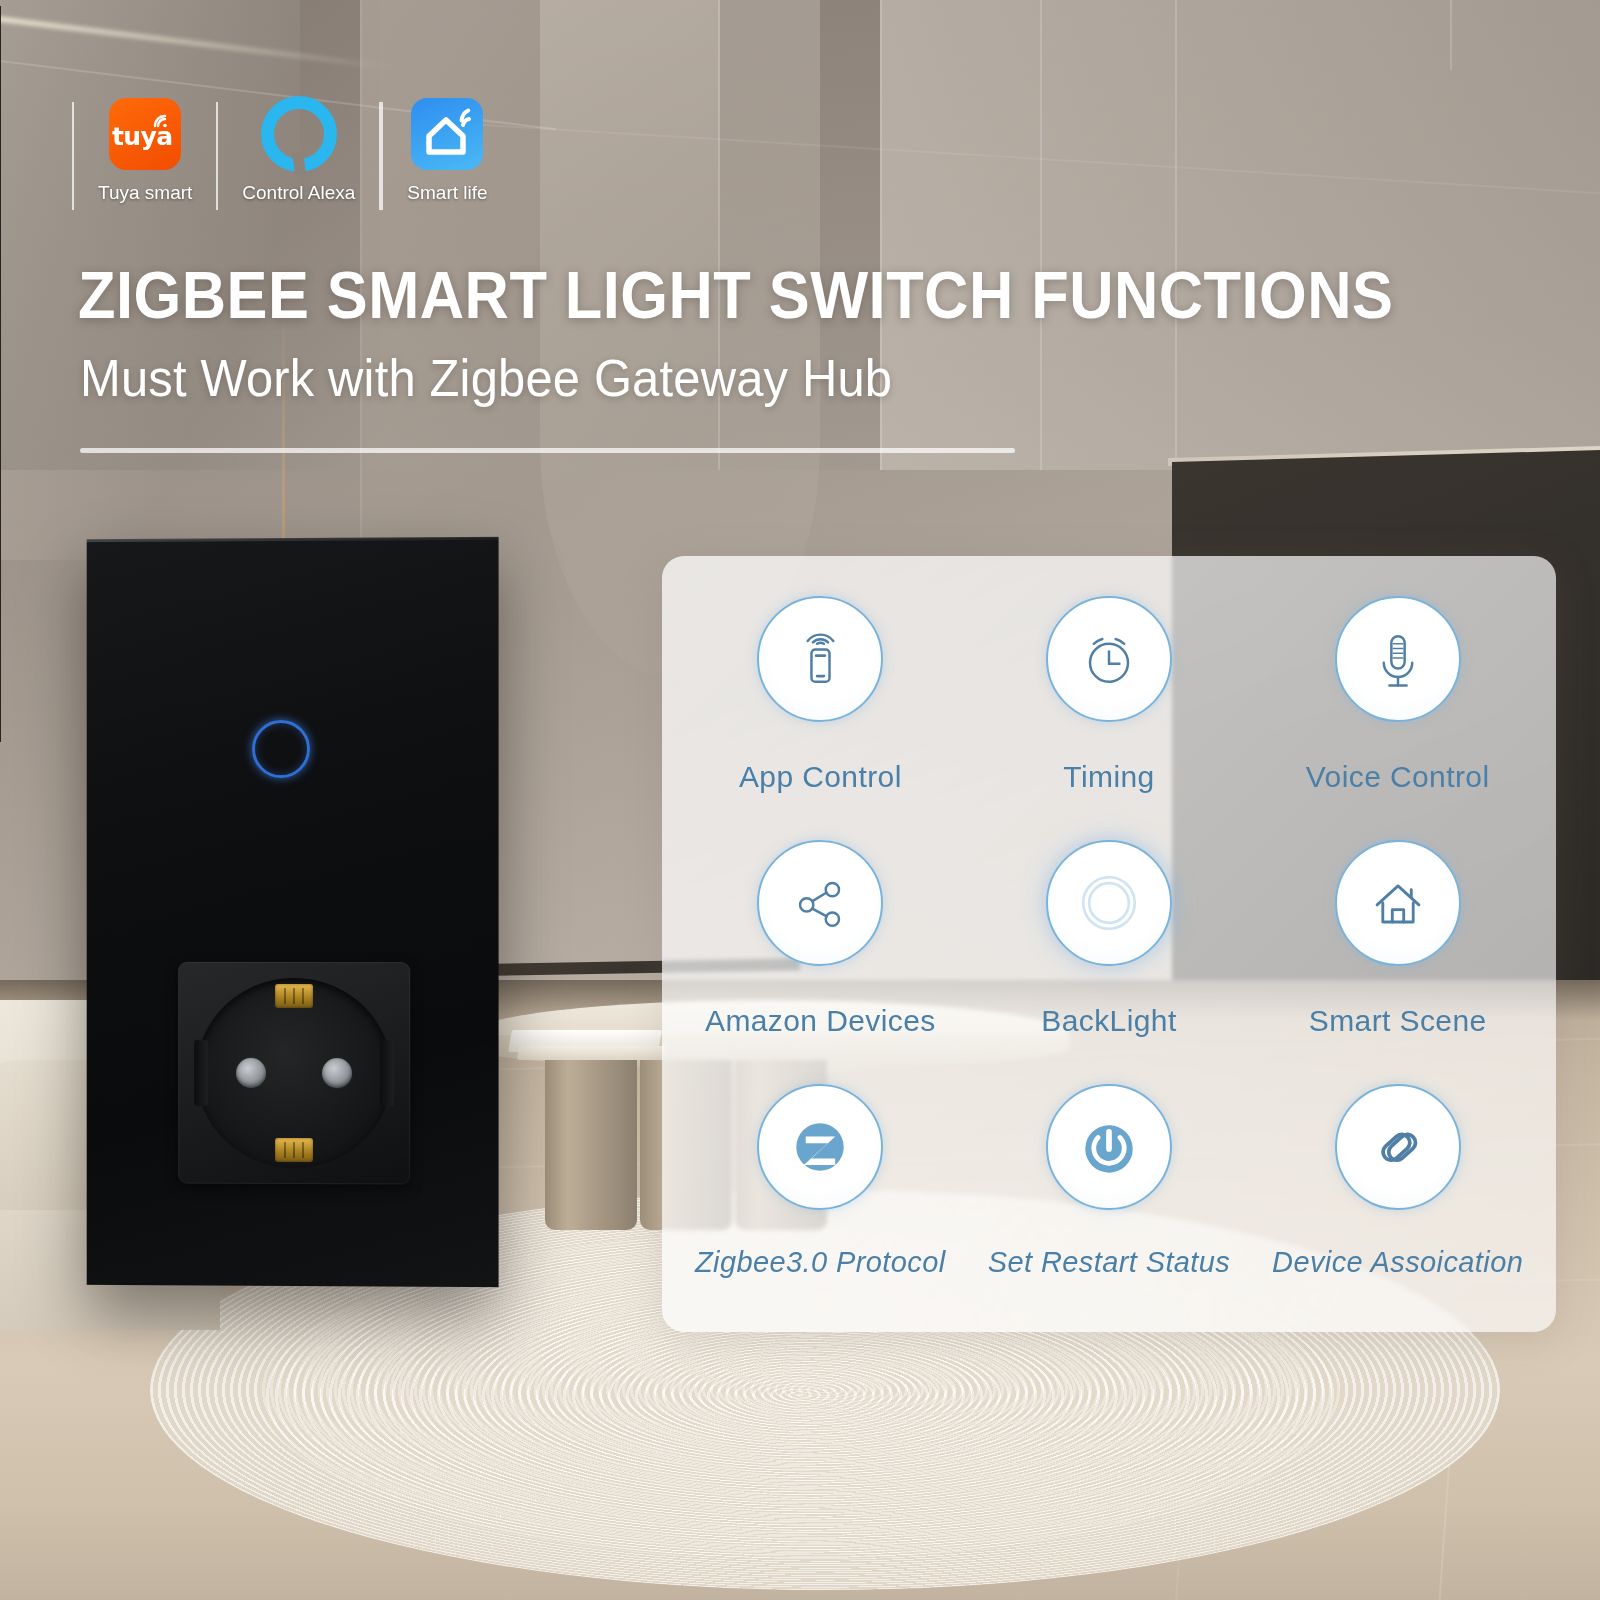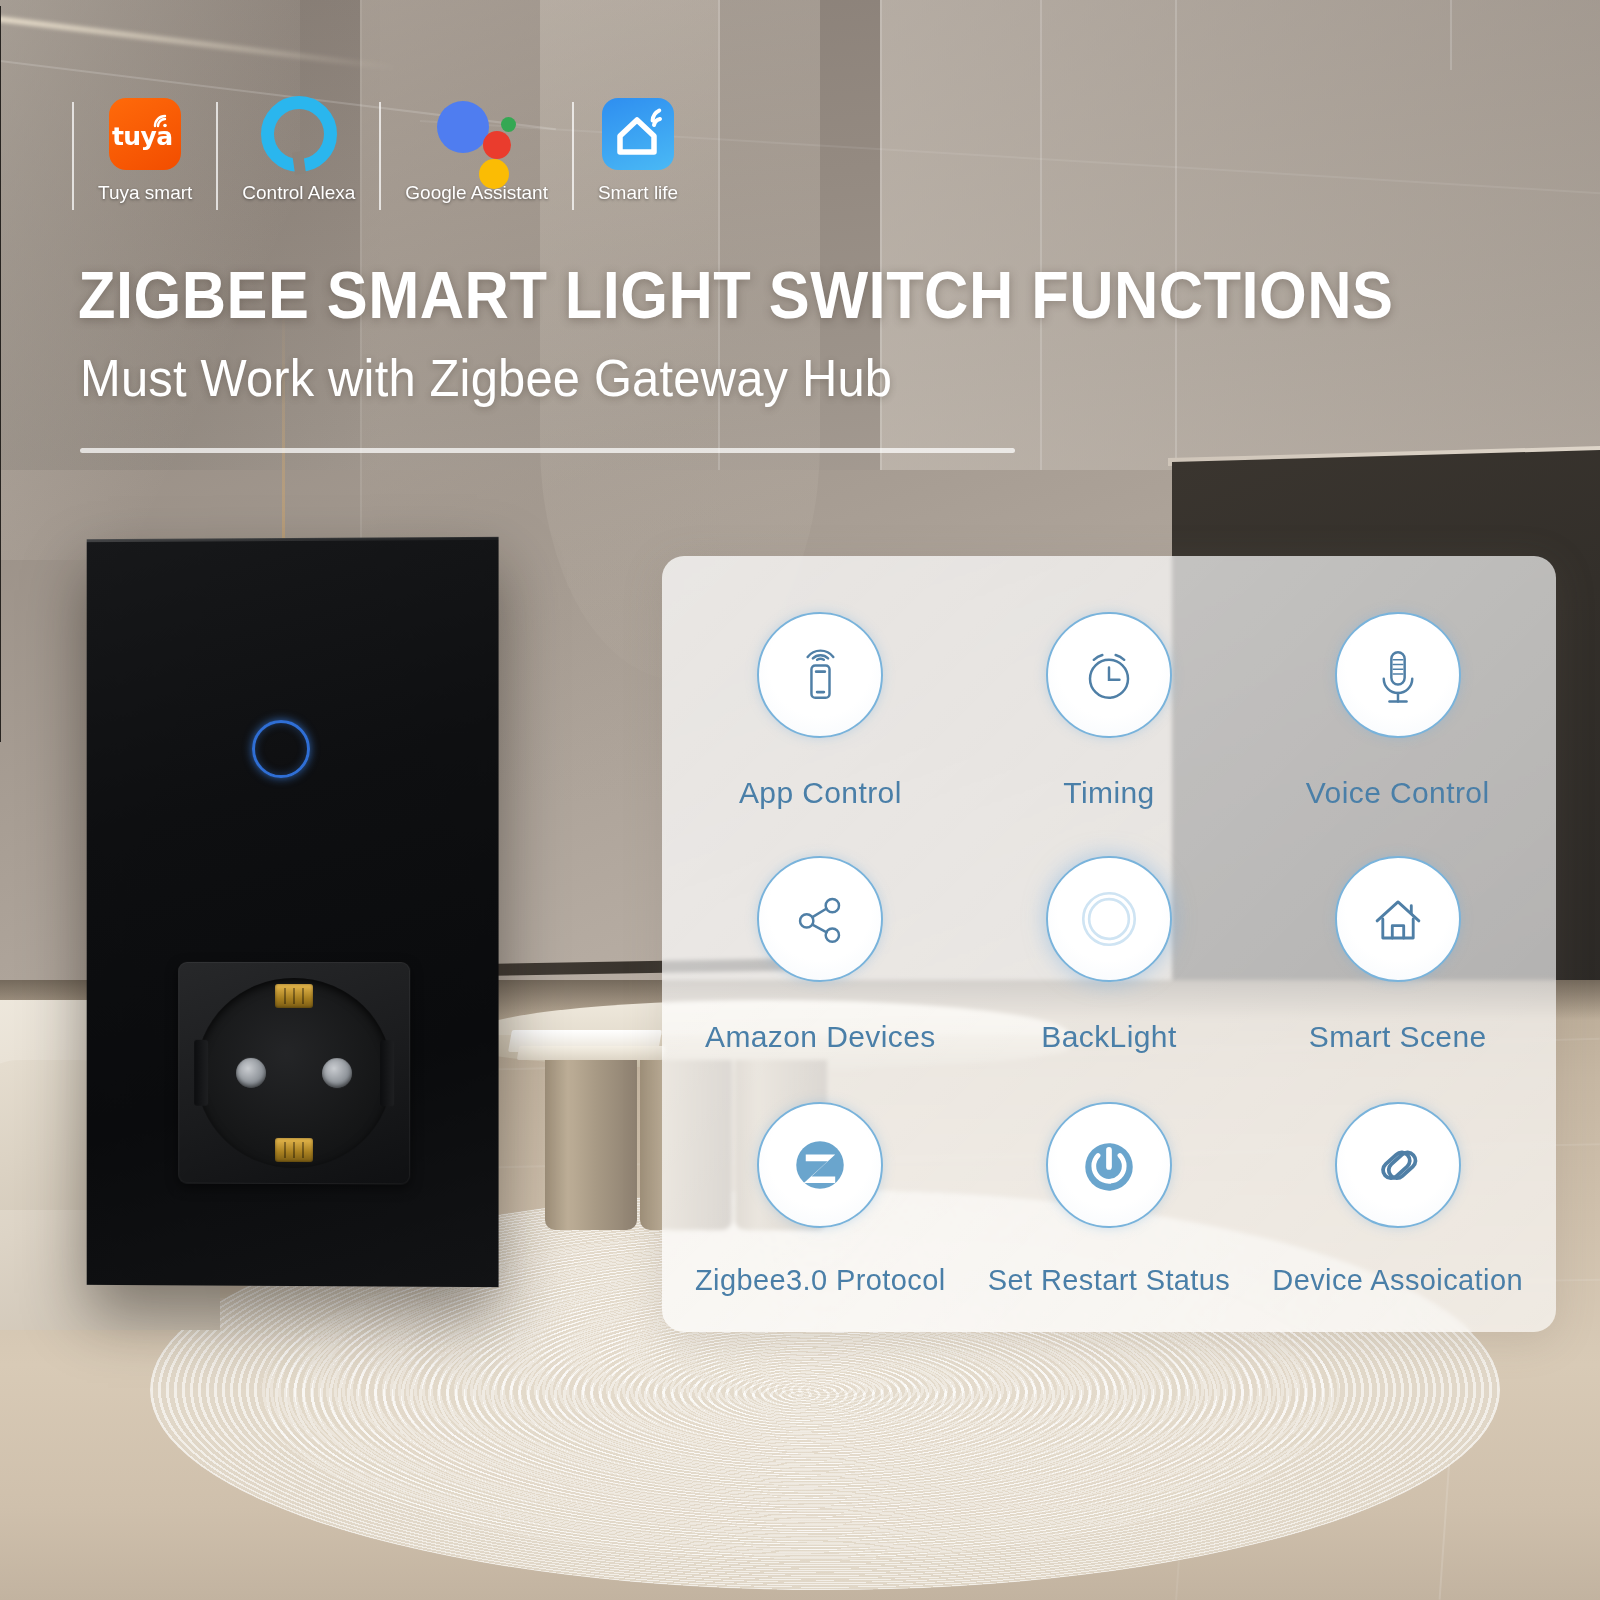--- a/index.html
+++ b/index.html
@@ -309,37 +309,37 @@
     box-shadow:0 8px 40px rgba(120,110,98,.18);
   }
   .grid{
     position:absolute; inset:0;
     display:grid;
     grid-template-columns:repeat(3,1fr);
     grid-template-rows:repeat(3,1fr);
     padding:26px 14px 18px;
   }
   .cell{
-    display:flex; flex-direction:column; align-items:center; justify-content:center;
+    display:flex; flex-direction:column; align-items:center; justify-content:flex-start;
     padding-top:14px;
     gap:12px;
   }
   .circ{
     width:126px; height:126px; border-radius:50%;
     border:2.5px solid #79b3db;
     background:radial-gradient(circle at 50% 42%,#ffffff 55%,#f3f7fb 100%);
     box-shadow:0 0 12px rgba(120,175,220,.35);
     display:flex; align-items:center; justify-content:center;
   }
   .cap{
     margin-top:26px; font-size:30px; color:#4a7fa8;
     letter-spacing:.4px; white-space:nowrap;
     font-family:"Liberation Sans", sans-serif;
   }
-  .cell.r3 .cap{ margin-top:24px; font-size:29px; }
+  .cell.r3 .cap{ margin-top:24px; font-size:29px;font-style:italic; }
   svg{ display:block; }
 </style>
 </head>
 <body>
 
 <div id="room">
   <div class="bg-base"></div>
   <div class="wall-upper"></div>
   <div class="wall-upper-shade"></div>
   <div class="cab-band"></div>
@@ -413,31 +413,20 @@
       <div class="logo-alexa">
         <div class="ring"></div>
         <div class="notch"></div>
       </div>
     </div>
     <div class="blabel">Control Alexa</div>
   </div>
 
   <div class="divider-v"></div>
 
-  <div class="brand">
-    <div class="mark">
-      <div class="logo-google">
-        <div class="gdot" style="left:0;top:4px;width:52px;height:52px;background:#4f7df0;"></div>
-        <div class="gdot" style="left:46px;top:34px;width:28px;height:28px;background:#ea3c2d;"></div>
-        <div class="gdot" style="left:64px;top:20px;width:15px;height:15px;background:#34a853;"></div>
-        <div class="gdot" style="left:42px;top:62px;width:30px;height:30px;background:#fbbc04;"></div>
-      </div>
-    </div>
-    <div class="blabel">Google Assistant</div>
-  </div>
 
   <div class="divider-v"></div>
 
   <div class="brand">
     <div class="mark">
       <div class="logo-smartlife">
         <svg viewBox="0 0 72 72" width="72" height="72">
           <path d="M18 38 L35 22 L52 38 L52 54 L18 54 Z" fill="none" stroke="#fff" stroke-width="5.5" stroke-linejoin="round" stroke-linecap="round"></path>
           <path d="M50 22 A12 12 0 0 1 58 13" fill="none" stroke="#fff" stroke-width="4" stroke-linecap="round" transform="rotate(-8 54 18)"></path>
           <path d="M52 27 A8 8 0 0 1 58 21" fill="none" stroke="#fff" stroke-width="4" stroke-linecap="round"></path>

